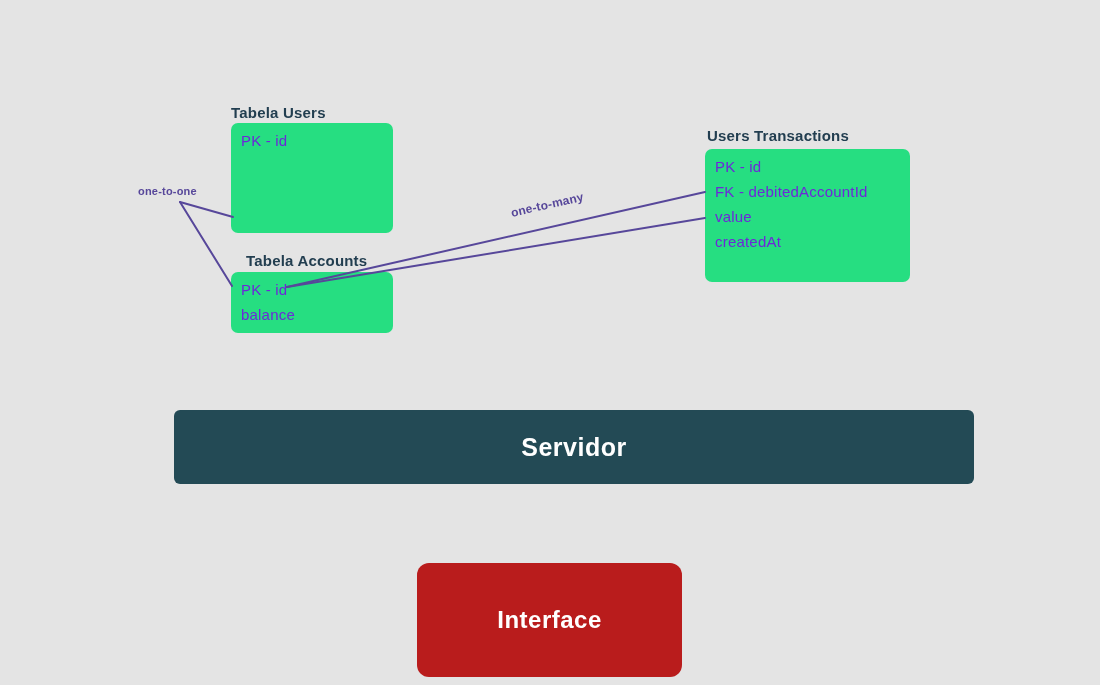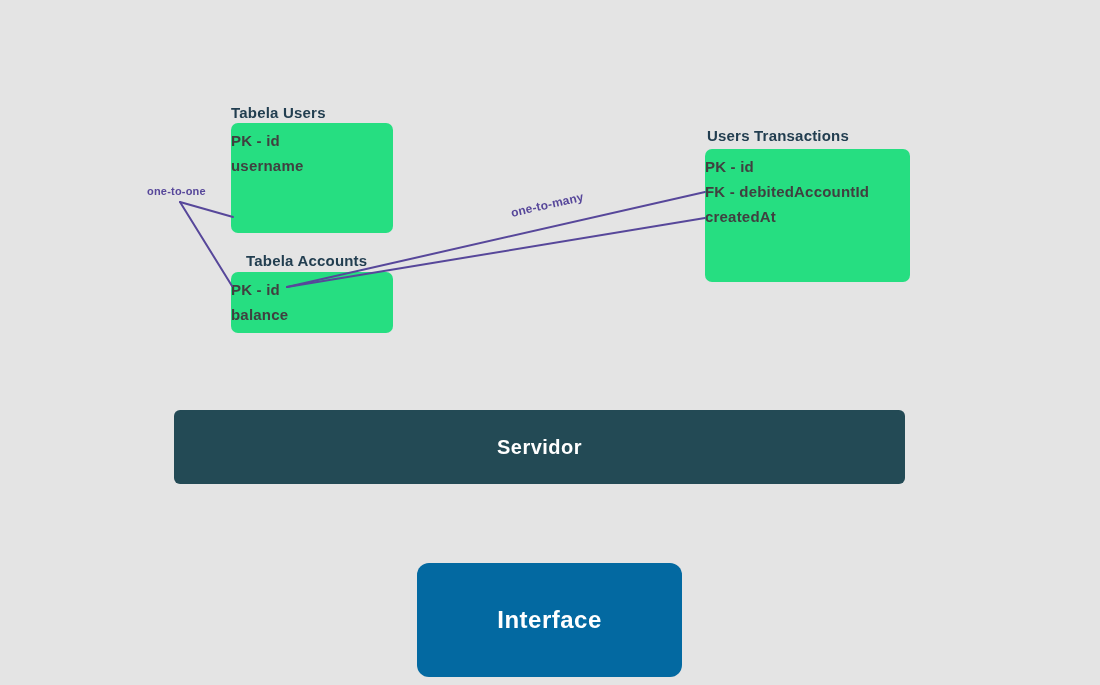--- a/index.html
+++ b/index.html
@@ -30,24 +30,24 @@
     position: absolute;
     background: #26de81;
     border-radius: 7px;
     padding: 5px 0 0 0;
     box-sizing: border-box;
     z-index: 1;
   }
   .table-row {
     height: 25px;
     line-height: 25px;
-    padding-left: 0;
+    padding-left: 10px;
     font-size: 15px;
-    font-weight: 700;
-    color: #404040;
+    font-weight: 400;
+    color: #6d28d9;
     letter-spacing: 0.2px;
     white-space: nowrap;
   }
   .connector-svg {
     position: absolute;
     left: 0; top: 0;
     width: 1100px;
     height: 685px;
     z-index: 2;
     pointer-events: none;
@@ -55,21 +55,21 @@
   .connector-label {
     position: absolute;
     font-size: 11px;
     font-weight: 600;
     color: #57479a;
     letter-spacing: 0.2px;
     white-space: nowrap;
     z-index: 3;
   }
   .label-one-to-one {
-    left: 147px;
+    left: 138px;
     top: 137px;
   }
   .label-one-to-many {
     left: 511px;
     top: 158px;
     font-size: 12px;
     transform: rotate(-12.8deg);
     transform-origin: left center;
   }
   .block {
@@ -77,66 +77,66 @@
     display: flex;
     align-items: center;
     justify-content: center;
     color: #ffffff;
     letter-spacing: 0.5px;
     z-index: 1;
   }
   .block-server {
     left: 174px;
     top: 362px;
-    width: 731px;
+    width: 800px;
     height: 74px;
     background: #234a55;
     border-radius: 6px;
-    font-size: 20px;
+    font-size: 25px;
     font-weight: 600;
   }
   .block-interface {
     left: 417px;
     top: 515px;
     width: 265px;
     height: 114px;
-    background: #0369a1;
+    background: #b91c1c;
     border-radius: 12px;
     font-size: 24px;
     font-weight: 600;
   }
   
   .users-title    { left: 231px; top: 56px; }
   .users-box      { left: 231px; top: 75px;  width: 162px; height: 110px; }
   .accounts-title { left: 246px; top: 204px; }
   .accounts-box   { left: 231px; top: 224px; width: 162px; height: 61px; }
   .trans-title    { left: 707px; top: 79px; }
   .trans-box      { left: 705px; top: 101px; width: 205px; height: 133px; }
 </style>
 </head>
 <body>
 
 <div class="canvas">
 
   <div class="table-title users-title">Tabela Users</div>
   <div class="table-box users-box">
     <div class="table-row">PK - id</div>
-    <div class="table-row">username</div>
   </div>
 
   <div class="table-title accounts-title">Tabela Accounts</div>
   <div class="table-box accounts-box">
     <div class="table-row">PK - id</div>
     <div class="table-row">balance</div>
   </div>
 
   <div class="table-title trans-title">Users Transactions</div>
   <div class="table-box trans-box">
     <div class="table-row">PK - id</div>
     <div class="table-row">FK - debitedAccountId</div>
+    <div class="table-row">value</div>
     <div class="table-row">createdAt</div>
   </div>
 
   <svg class="connector-svg" viewBox="0 0 1100 685" xmlns="http://www.w3.org/2000/svg">
 
     <line x1="180" y1="154" x2="233" y2="169" stroke="#57479a" stroke-width="2" stroke-linecap="round"></line>
 
     <line x1="180" y1="154" x2="232" y2="238" stroke="#57479a" stroke-width="2" stroke-linecap="round"></line>
 
     <line x1="287" y1="239" x2="705" y2="144" stroke="#57479a" stroke-width="2" stroke-linecap="round"></line>

